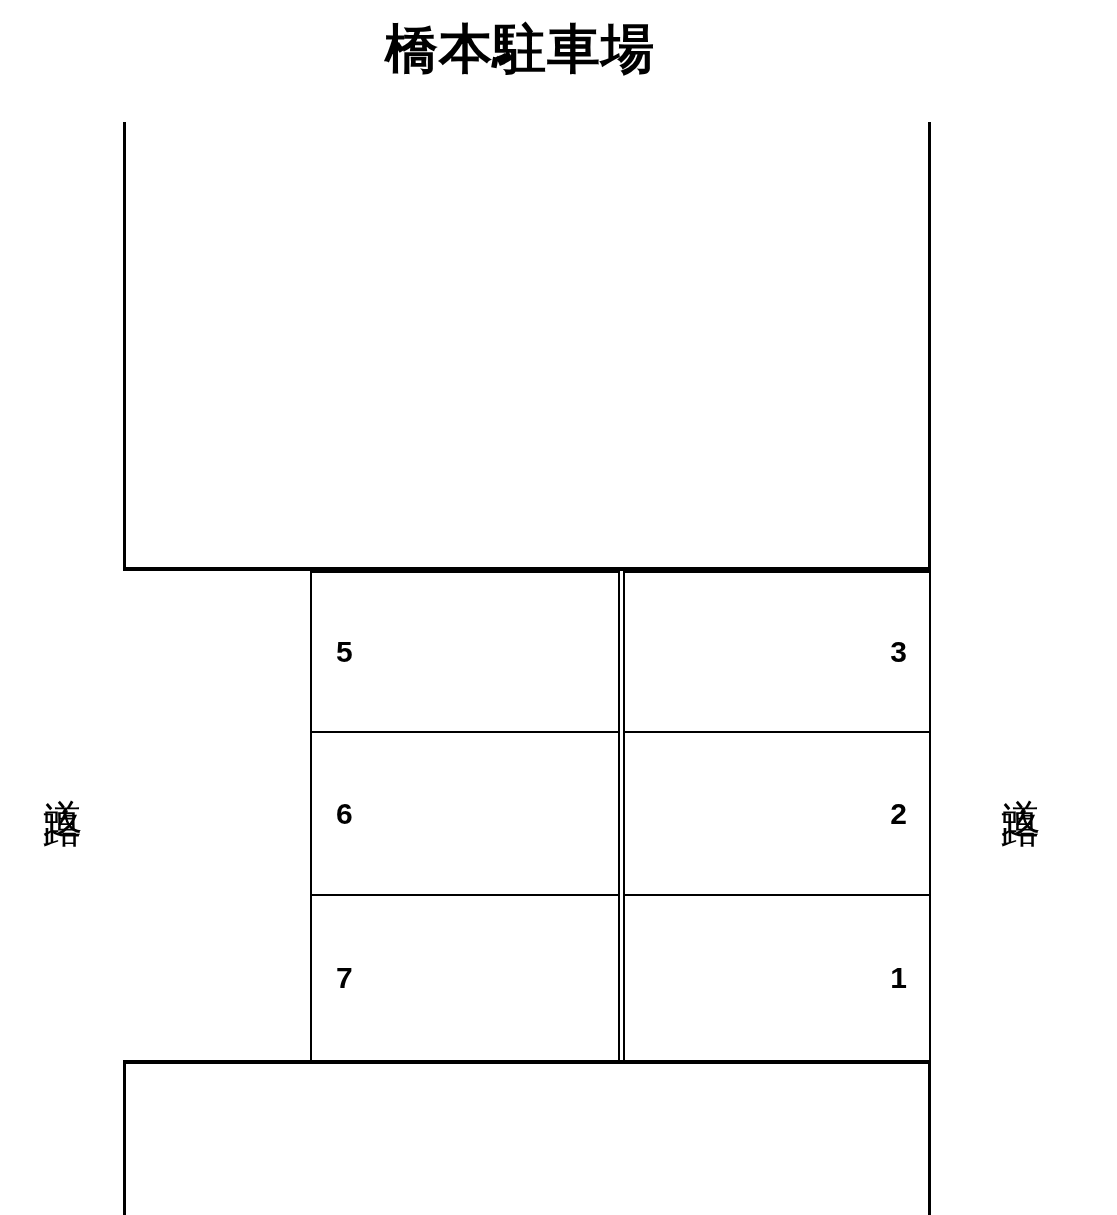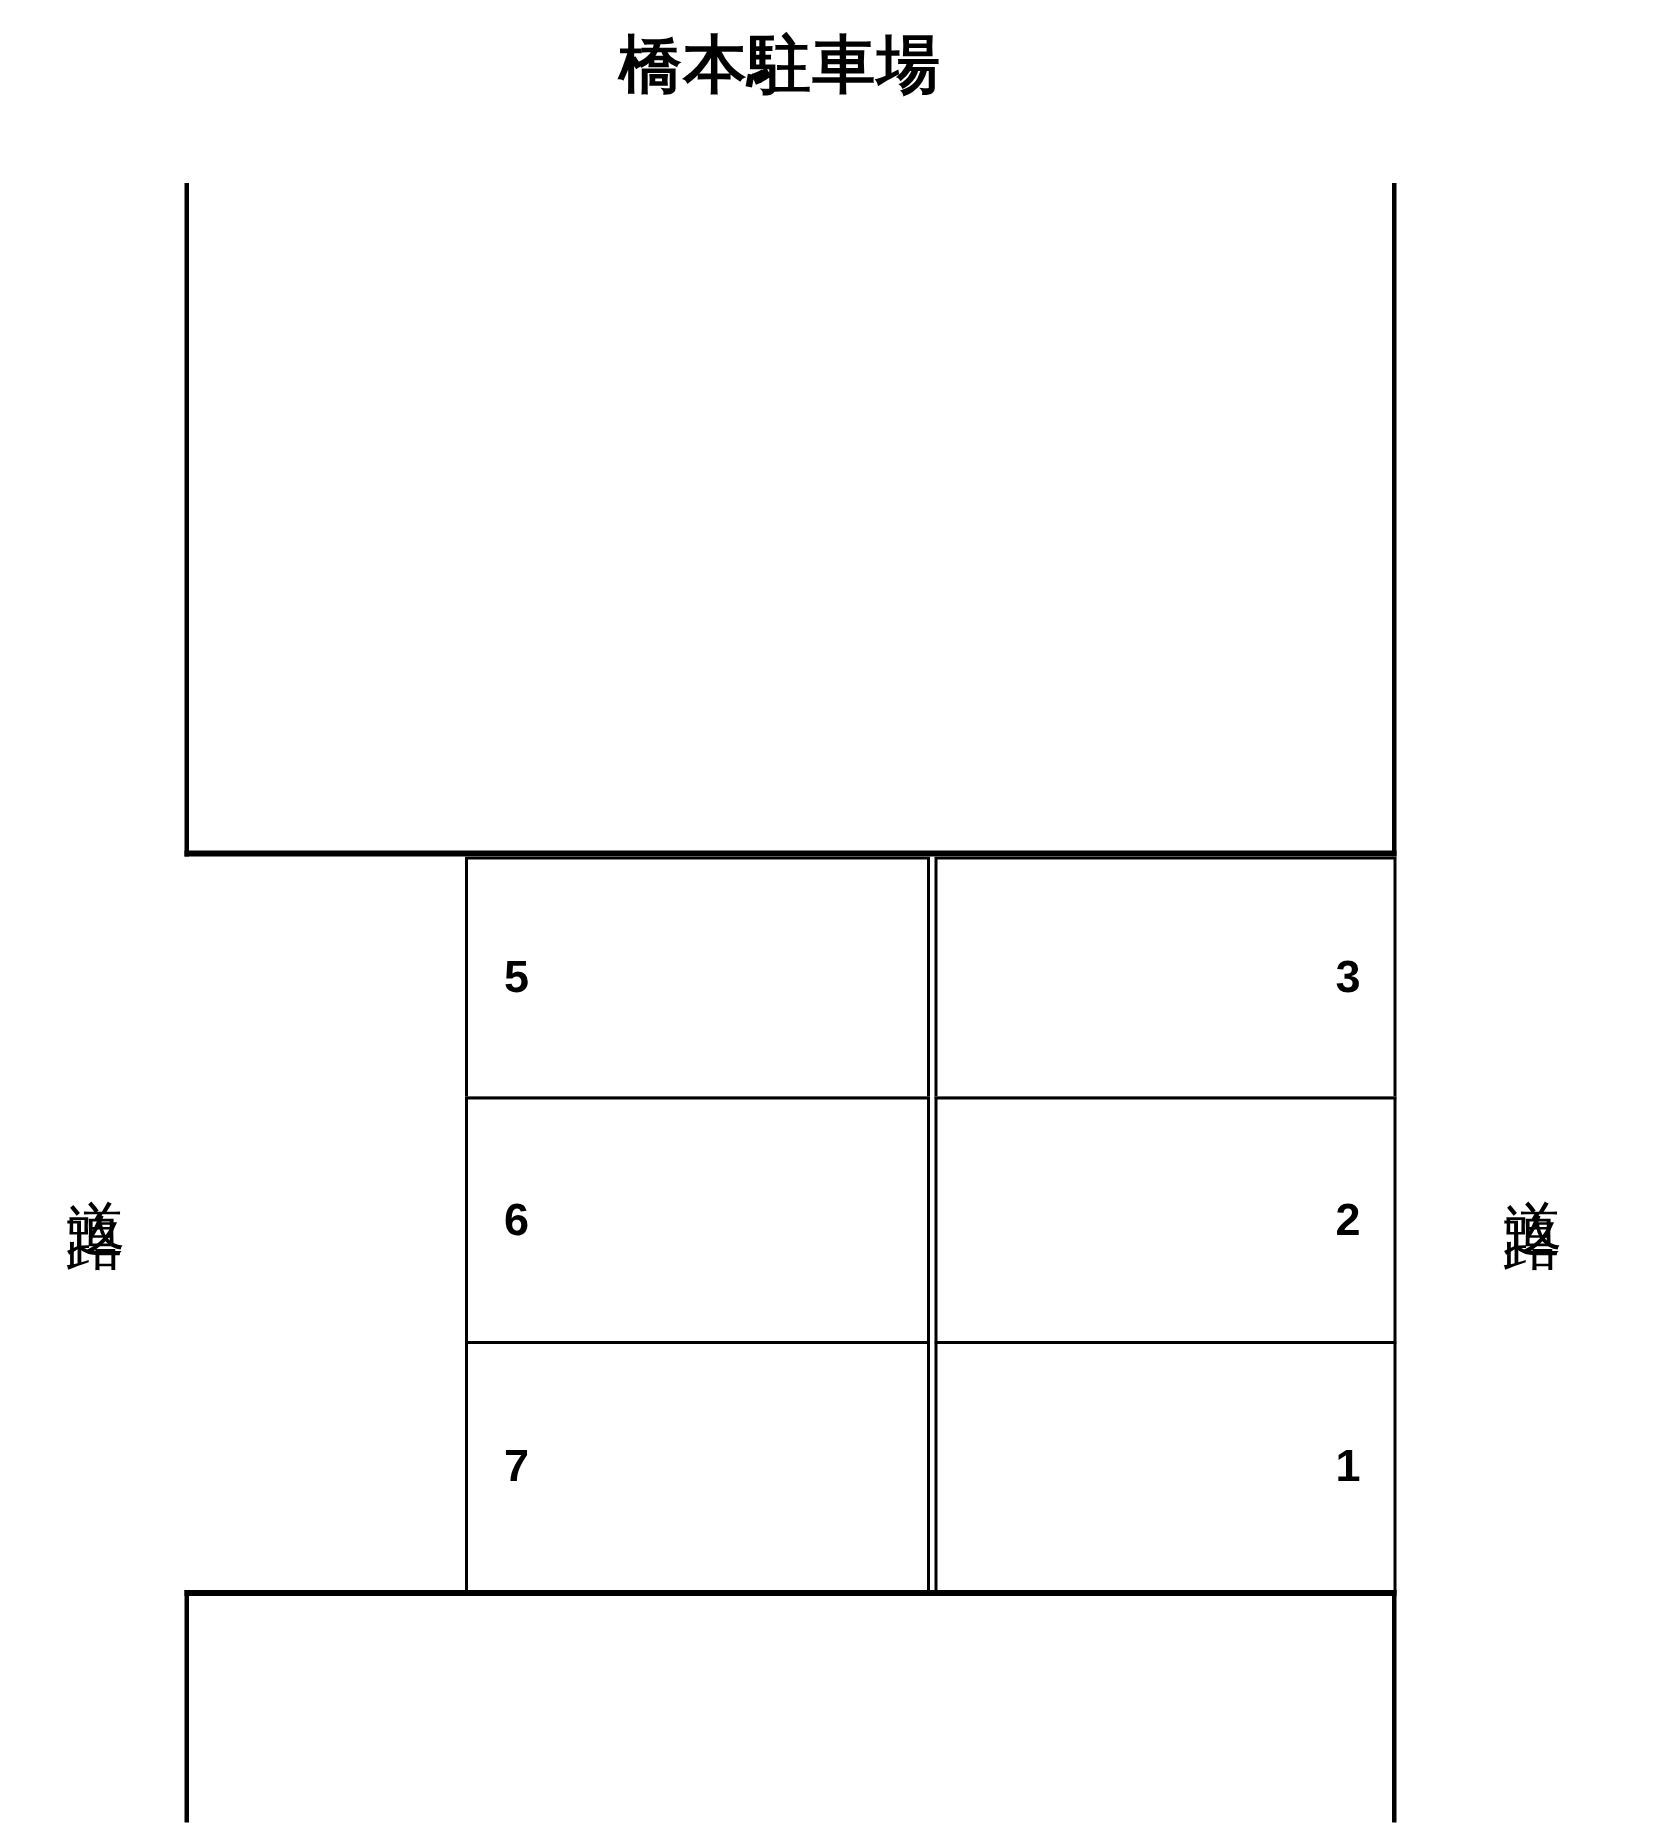--- a/index.html
+++ b/index.html
@@ -15,21 +15,21 @@
     color: #000;
     font-family: "Liberation Sans", "DejaVu Sans", sans-serif;
   }
 
   
   .title {
     position: absolute;
     top: 22px;
     left: 520px;
     transform: translateX(-50%);
-    font-size: 42px;
+    font-size: 53px;
     font-weight: bold;
     letter-spacing: 1px;
     white-space: nowrap;
     line-height: 1;
   }
 
   
   .upper-area {
     position: absolute;
     left: 123px;

